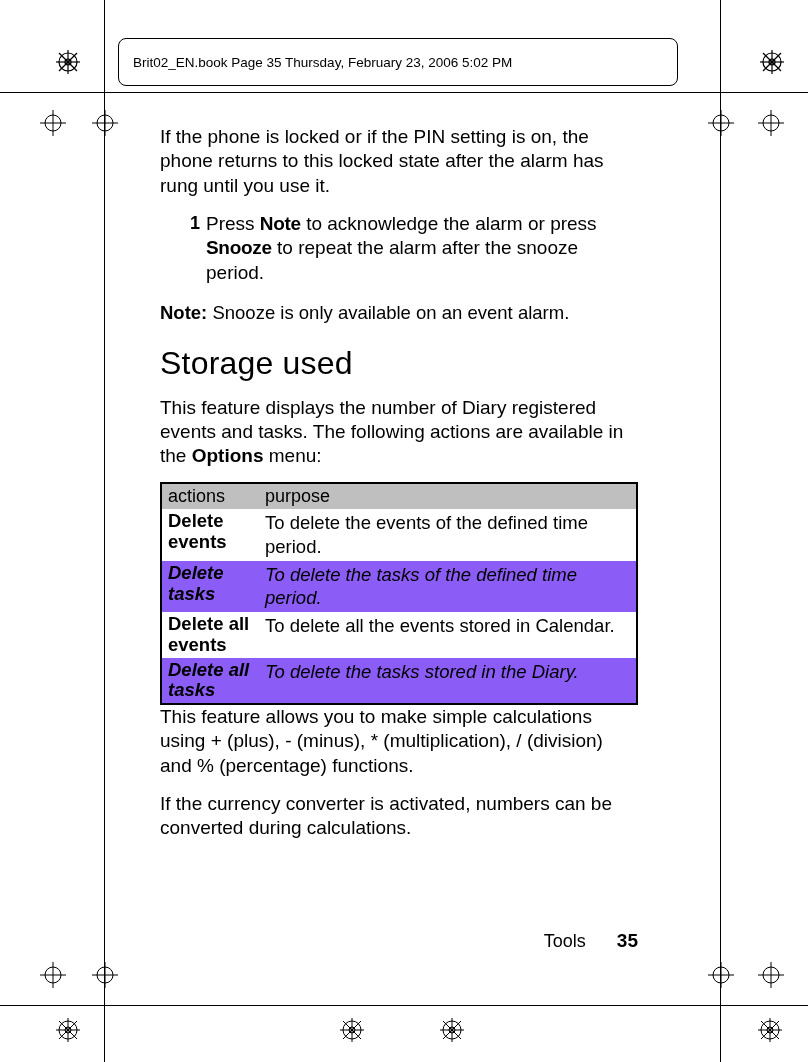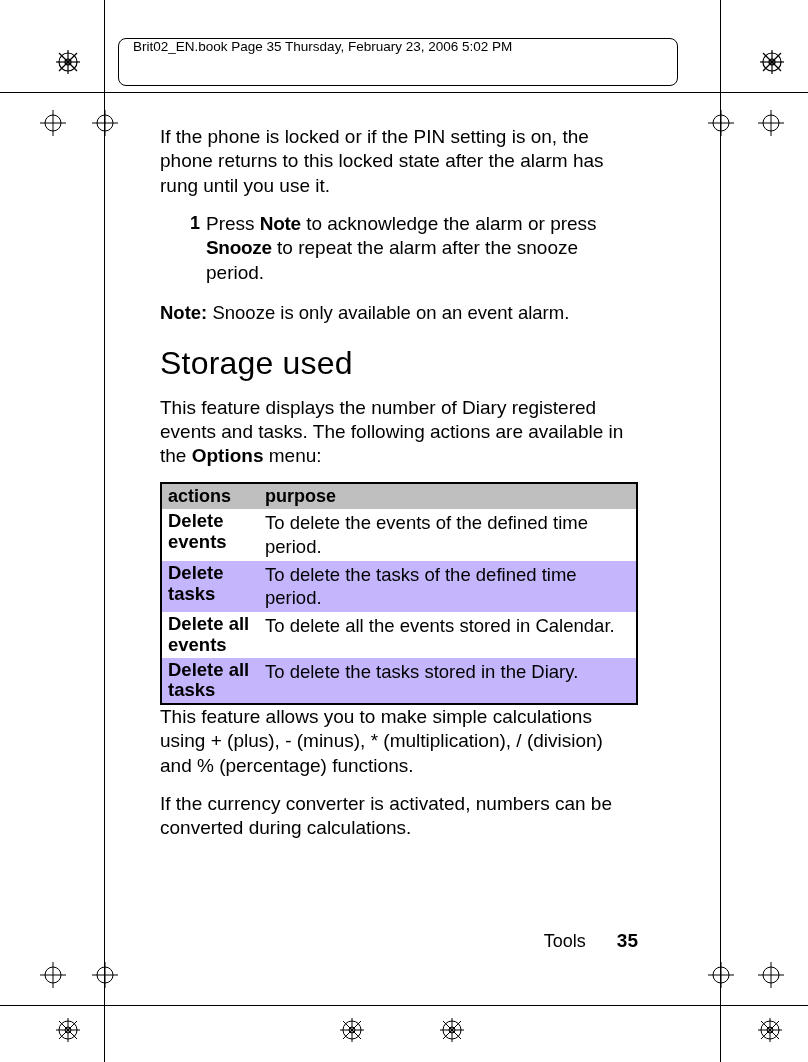--- a/index.html
+++ b/index.html
@@ -30,21 +30,21 @@
   .gear-left { left: 56px; }
   .gear-right { right: 24px; }
   .gear-icon circle { fill: none; stroke: #000; stroke-width: 1.2; }
   .gear-icon line { stroke: #000; stroke-width: 1.2; }
 
   .header-box {
     position: absolute;
     left: 118px; top: 0; width: 560px; height: 48px;
     border: 1px solid #000;
     border-radius: 8px;
-    display: flex; align-items: flex-start;
+    display: flex; align-items: center;
     padding: 0 14px;
     font-size: 13.5px;
   }
 
   .crop-row {
     position: absolute; left: 0; right: 0; height: 30px;
   }
   .crop-top { top: 110px; }
   .crop-bottom { top: 962px; }
   .crop-below { top: 1018px; }
@@ -74,37 +74,37 @@
     border-collapse: collapse;
     width: 100%;
     border: 2px solid #000;
     font-size: 18.5px;
     margin-top: 6px;
   }
   table.opts th {
     background: #bfbfbf;
     text-align: left;
     font-family: "Arial Narrow", Arial, sans-serif;
-    font-weight: bold;
+    font-weight: normal;
     font-stretch: condensed;
     padding: 1px 6px;
     font-size: 18px;
   }
   table.opts td {
     padding: 2px 6px;
     vertical-align: top;
   }
   table.opts td.act {
     font-family: "Arial Narrow", Arial, sans-serif;
     font-weight: bold;
     font-stretch: condensed;
     width: 98px;
     line-height: 1.12;
   }
-  table.opts tr.shade td { background: #c4b5fd; }
+  table.opts tr.shade td { background: #8b5cf6; font-style: italic; }
 
   .footer {
     position: absolute;
     left: 160px; right: 170px;
     top: 930px;
     text-align: right;
     font-size: 18px;
   }
   .footer .sect { margin-right: 26px; }
   .footer .pg { font-weight: bold; font-family: "Arial Narrow", Arial, sans-serif; font-stretch: condensed; font-size: 19px; margin-top: 32px;}

